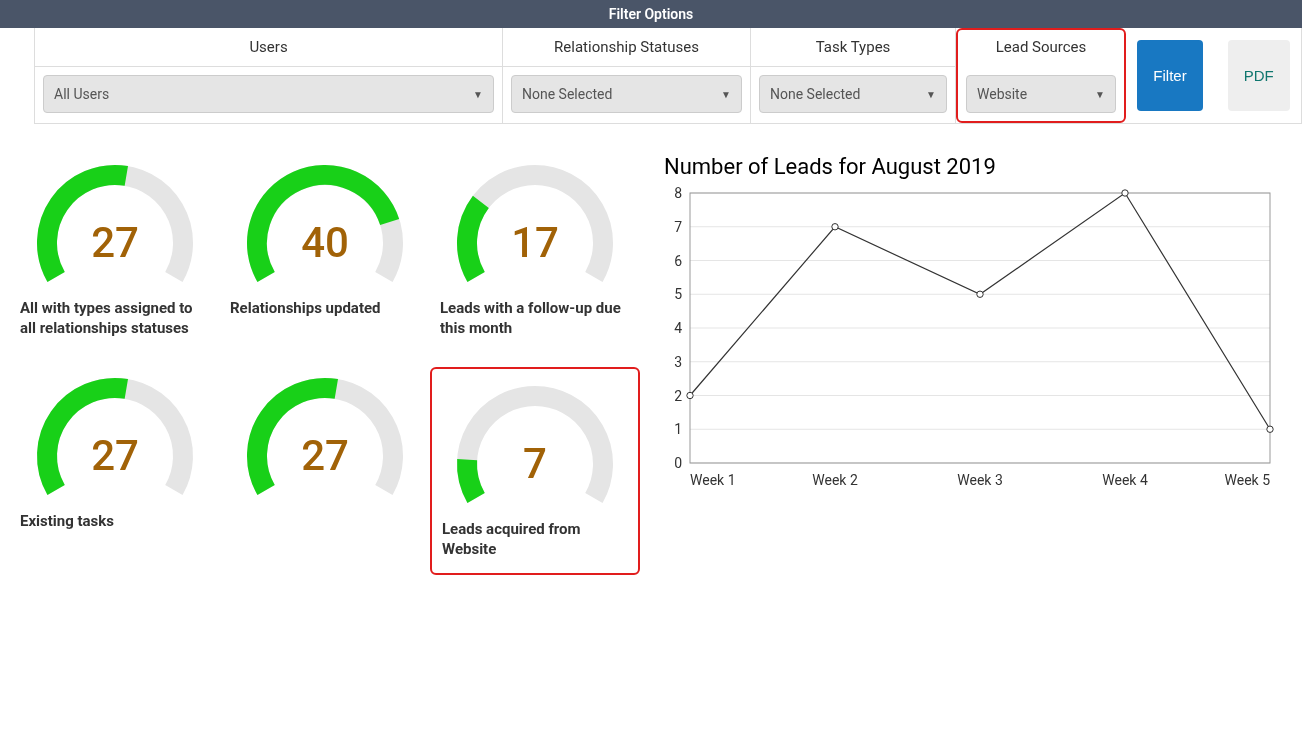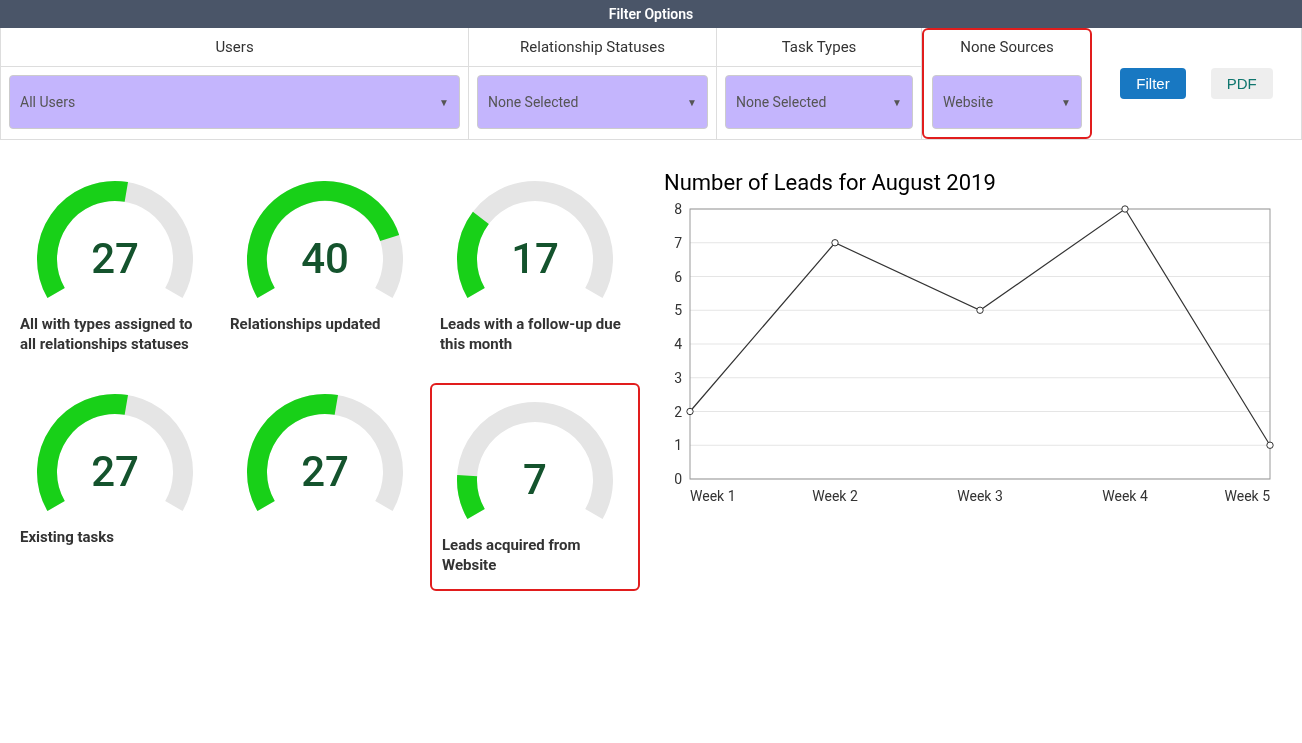--- a/index.html
+++ b/index.html
@@ -15,49 +15,50 @@
     color: #ffffff;
     font-weight: 600;
     text-align: center;
     padding: 6px 0;
     font-size: 14px;
   }
   .filter-row {
     display: flex;
     border: 1px solid #ddd;
     border-top: none;
+    margin-left: 34px;
   }
   .filter-cell {
     border-right: 1px solid #ddd;
     padding: 0;
   }
   .filter-cell:last-child { border-right: none; }
   .fc-users { width: 468px; }
   .fc-rel   { width: 248px; }
   .fc-task  { width: 205px; }
   .fc-lead  { width: 170px; }
-  .fc-btns  { flex: 1; display:flex; align-items:center; justify-content:center; gap:25px; padding:12px 8px;}
+  .fc-btns  { flex: 1; display:flex; justify-content:center; gap:25px; padding:12px 8px;}
   .filter-label {
     text-align: center;
     padding: 10px 6px 10px;
     font-size: 15px;
     color: #333;
     border-bottom: 1px solid #ddd;
   }
   .filter-body {
     padding: 8px;
   }
   .dropdown {
     display:flex; align-items:center; justify-content:space-between;
     width: 100%;
     border: 1px solid #ccc;
     border-radius: 4px;
-    background: #c4b5fd;
+    background: #e5e5e5;
     color: #555;
-    padding: 18px 10px;
+    padding: 10px 10px;
     font-size: 14px;
     cursor: pointer;
   }
   .dropdown .caret {
     font-size: 10px;
     color: #555;
   }
   .highlight-red {
     border: 2px solid #e11d1d;
     border-radius: 6px;
@@ -102,21 +103,21 @@
     margin: 0 auto 20px;
   }
   .gauge-wrap svg { width: 170px; height: 170px; display:block; }
   .gauge-value {
     position: absolute;
     top: 60px;
     left: 0; right: 0;
     text-align: center;
     font-size: 42px;
     font-weight: 500;
-    color: #14532d;
+    color: #a16207;
   }
   .gauge-title {
     font-size: 15px;
     font-weight: 700;
     color: #333;
     line-height: 1.35;
   }
 
   .chart-panel {
     flex: 1;
@@ -162,21 +163,21 @@
   <div class="filter-cell fc-task">
     <div class="filter-label">Task Types</div>
     <div class="filter-body">
       <div class="dropdown">
         <span>None Selected</span>
         <span class="caret">▼</span>
       </div>
     </div>
   </div>
   <div class="filter-cell fc-lead highlight-red">
-    <div class="filter-label">None Sources</div>
+    <div class="filter-label">Lead Sources</div>
     <div class="filter-body">
       <div class="dropdown">
         <span>Website</span>
         <span class="caret">▼</span>
       </div>
     </div>
   </div>
   <div class="filter-cell fc-btns">
     <button class="btn btn-primary">Filter</button>
     <button class="btn btn-secondary">PDF</button>

